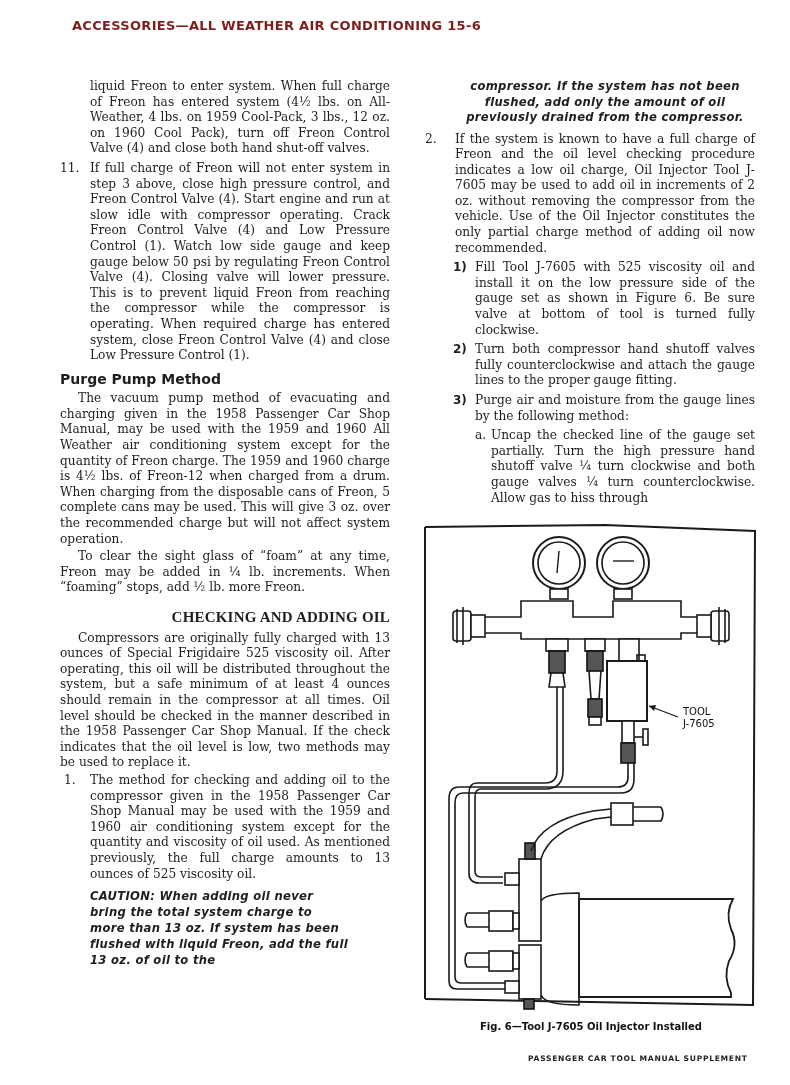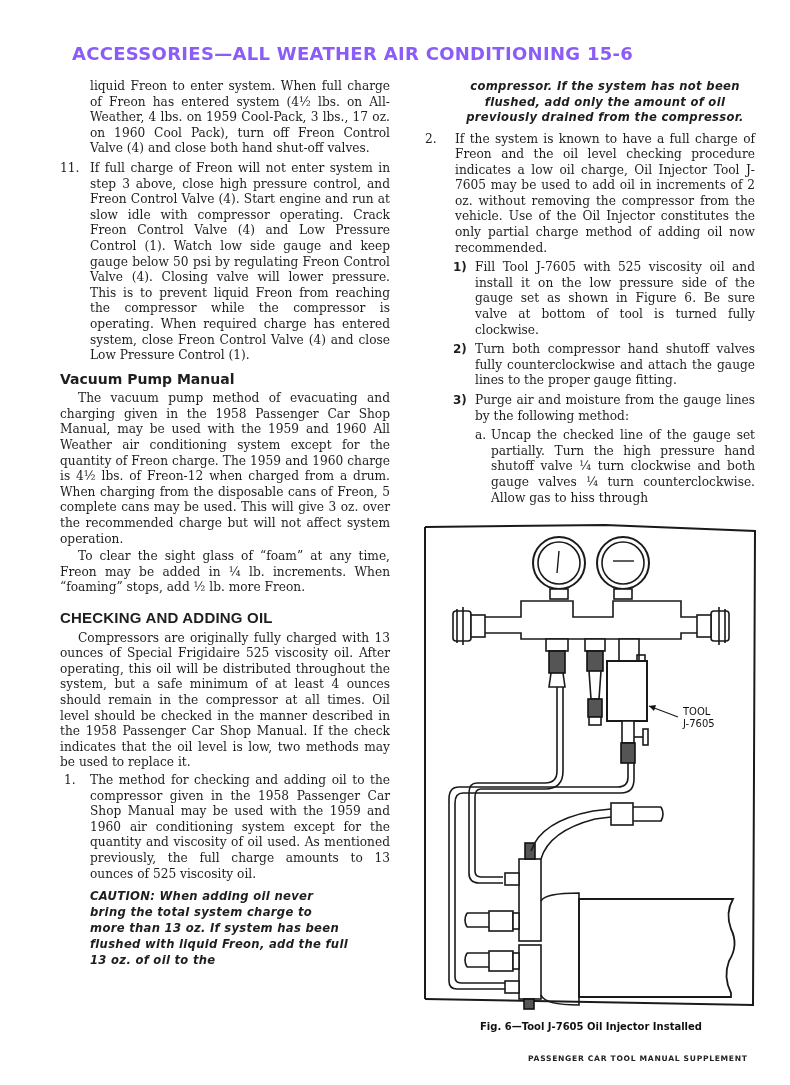--- a/index.html
+++ b/index.html
@@ -1,55 +1,55 @@
 <!DOCTYPE html>
 <html><head>
 <meta charset="utf-8">
 <style>
   html, body { margin: 0; padding: 0; background: #ffffff; }
   body { width: 790px; height: 1085px; position: relative; overflow: hidden; color: #1a1a1a; }
   .page { position: absolute; left: 0; top: 0; width: 790px; height: 1085px; }
-  .header { position: absolute; left: 72px; top: 43px; font-family: "DejaVu Sans", sans-serif; font-weight: bold; font-size: 18px; letter-spacing: 0.3px; color: #8b5cf6; }
+  .header { position: absolute; left: 72px; top: 18px; font-family: "DejaVu Sans", sans-serif; font-weight: bold; font-size: 13px; letter-spacing: 0.3px; color: #7f1d1d; }
   .col { position: absolute; font-family: "DejaVu Serif", serif; font-size: 12.2px; line-height: 15.6px; color: #1e1e1e; text-align: justify; }
   .col-left { left: 60px; top: 79px; width: 330px; }
   .col-right { left: 425px; top: 79px; width: 330px; }
   .num-item { position: relative; padding-left: 30px; margin: 0 0 4px 0; }
   .num-item .num { position: absolute; left: 0; top: 0; }
   .cont { padding-left: 30px; margin: 0 0 4px 0; }
   .sub-item { position: relative; padding-left: 62px; margin: 0 0 4px 0; }
   .sub-item .num { position: absolute; left: 30px; top: 0; font-weight: bold; font-family: "DejaVu Sans", sans-serif; font-size: 12px; }
   .subsub-item { position: relative; padding-left: 78px; margin: 0; }
   .subsub-item .num { position: absolute; left: 62px; top: 0; }
   .h-sub { font-family: "DejaVu Sans", sans-serif; font-weight: bold; font-size: 14px; margin: 8px 0 4px 0; text-align: left; }
-  .h-main { font-family: Liberation Sans, sans-serif; font-weight: bold; font-size: 15px; margin: 14px 0 5px 0; letter-spacing: 0.2px; text-align: left; }
+  .h-main { font-family: Liberation Serif, serif; font-weight: bold; font-size: 15px; margin: 14px 0 5px 0; letter-spacing: 0.2px; text-align: right; }
   p.para { margin: 0 0 2px 0; text-indent: 18px; }
   .caution { font-family: "DejaVu Sans", sans-serif; font-style: italic; font-weight: bold; font-size: 11.6px; line-height: 16px; padding-left: 30px; padding-right: 40px; margin: 6px 0 0 0; text-align: left; letter-spacing: 0.3px; }
   .caution-cont { font-family: "DejaVu Sans", sans-serif; font-style: italic; font-weight: bold; font-size: 11.6px; line-height: 15.5px; padding-left: 30px; margin: 0 0 6px 0; text-align: center; letter-spacing: 0.3px; }
   .figure { position: absolute; left: 423px; top: 521px; width: 337px; height: 490px; }
   .figure svg { width: 100%; height: 100%; }
   .fig-caption { position: absolute; left: 480px; top: 1021px; font-family: "DejaVu Sans", sans-serif; font-weight: bold; font-size: 10px; color: #111; }
   .footer { position: absolute; left: 528px; top: 1054px; font-family: "DejaVu Sans", sans-serif; font-weight: bold; font-size: 7.6px; letter-spacing: 0.7px; color: #222; }
   .tool-label { font-family: "DejaVu Sans", sans-serif; font-size: 10px; fill: #111; }
 </style>
 </head>
 <body>
 
 <div class="page">
 
   <div class="header">ACCESSORIES—ALL WEATHER AIR CONDITIONING 15-6</div>
 
   <div class="col col-left">
-    <div class="cont">liquid Freon to enter system. When full charge of Freon has entered system (4½ lbs. on All-Weather, 4 lbs. on 1959 Cool-Pack, 3 lbs., 17 oz. on 1960 Cool Pack), turn off Freon Control Valve (4) and close both hand shut-off valves.</div>
+    <div class="cont">liquid Freon to enter system. When full charge of Freon has entered system (4½ lbs. on All-Weather, 4 lbs. on 1959 Cool-Pack, 3 lbs., 12 oz. on 1960 Cool Pack), turn off Freon Control Valve (4) and close both hand shut-off valves.</div>
 
     <div class="num-item">
       <span class="num">11.</span>
       <span>If full charge of Freon will not enter system in step 3 above, close high pressure control, and Freon Control Valve (4). Start engine and run at slow idle with compressor operating. Crack Freon Control Valve (4) and Low Pressure Control (1). Watch low side gauge and keep gauge below 50 psi by regulating Freon Control Valve (4). Closing valve will lower pressure. This is to prevent liquid Freon from reaching the compressor while the compressor is operating. When required charge has entered system, close Freon Control Valve (4) and close Low Pressure Control (1).</span>
     </div>
 
-    <div class="h-sub">Vacuum Pump Manual</div>
+    <div class="h-sub">Purge Pump Method</div>
     <p class="para">The vacuum pump method of evacuating and charging given in the 1958 Passenger Car Shop Manual, may be used with the 1959 and 1960 All Weather air conditioning system except for the quantity of Freon charge. The 1959 and 1960 charge is 4½ lbs. of Freon-12 when charged from a drum. When charging from the disposable cans of Freon, 5 complete cans may be used. This will give 3 oz. over the recommended charge but will not affect system operation.</p>
     <p class="para">To clear the sight glass of “foam” at any time, Freon may be added in ¼ lb. increments. When “foaming” stops, add ½ lb. more Freon.</p>
 
     <div class="h-main">CHECKING AND ADDING OIL</div>
     <p class="para">Compressors are originally fully charged with 13 ounces of Special Frigidaire 525 viscosity oil. After operating, this oil will be distributed throughout the system, but a safe minimum of at least 4 ounces should remain in the compressor at all times. Oil level should be checked in the manner described in the 1958 Passenger Car Shop Manual. If the check indicates that the oil level is low, two methods may be used to replace it.</p>
 
     <div class="num-item" style="padding-left:26px; margin-left:4px;">
       <span class="num">1.</span>
       <span>The method for checking and adding oil to the compressor given in the 1958 Passenger Car Shop Manual may be used with the 1959 and 1960 air conditioning system except for the quantity and viscosity of oil used. As mentioned previously, the full charge amounts to 13 ounces of 525 viscosity oil.</span>
     </div>

